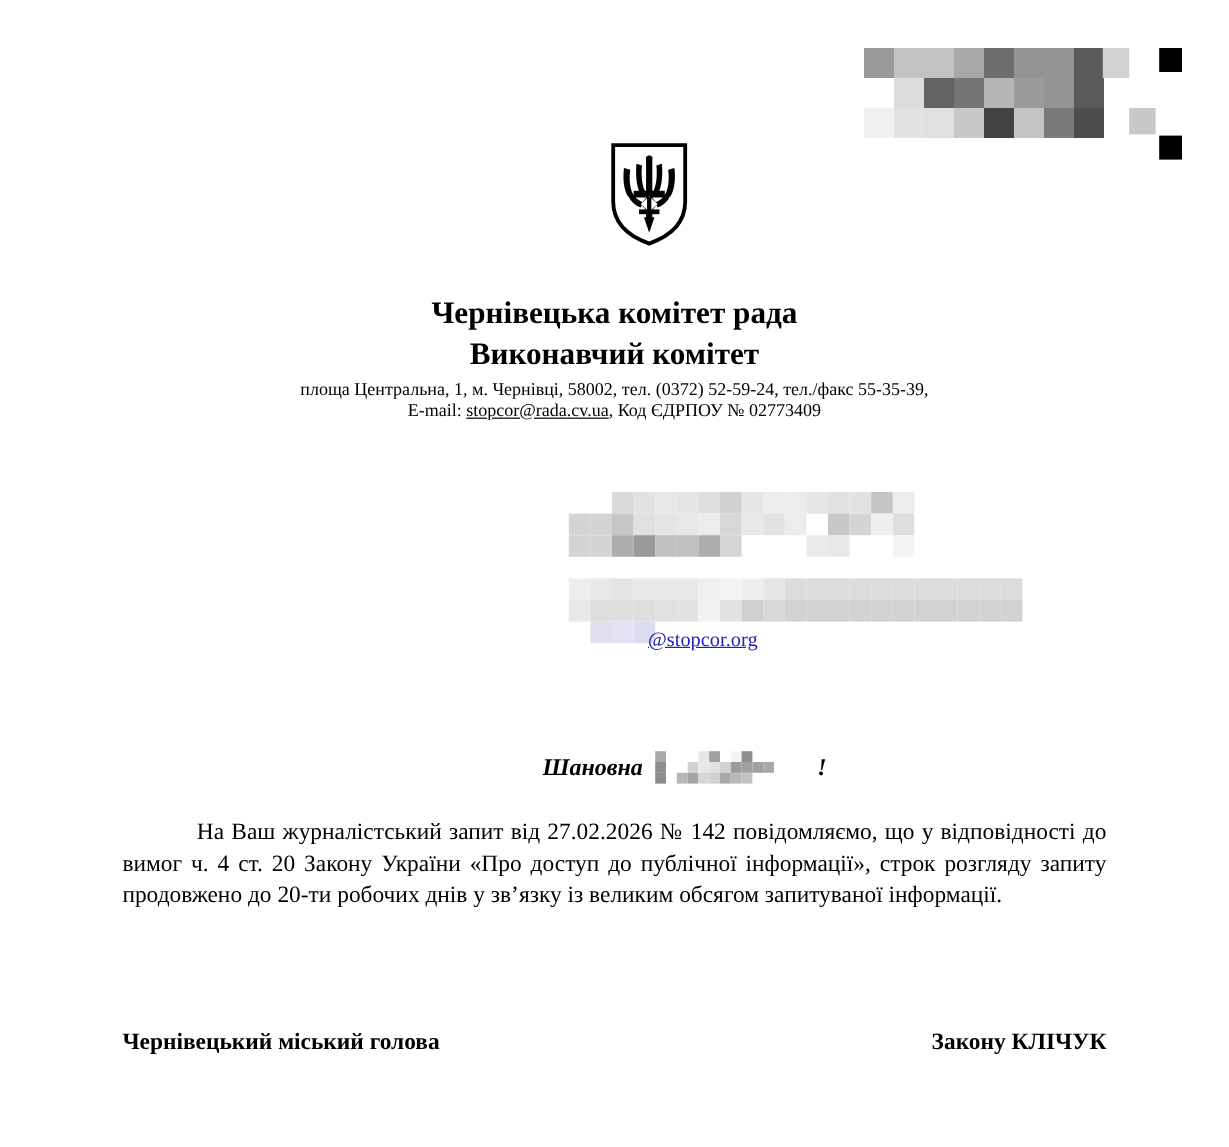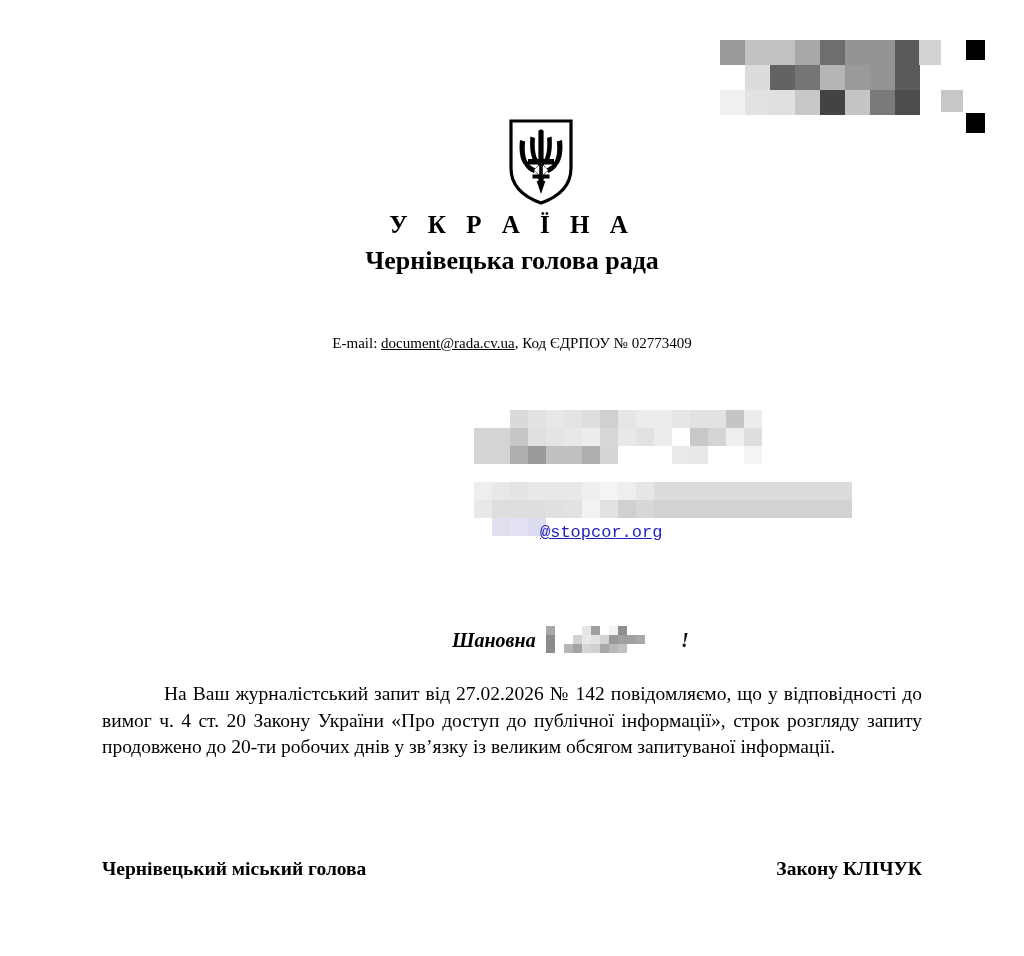--- a/index.html
+++ b/index.html
@@ -91,21 +91,21 @@
     width: 420px;
     height: 140px;
   }
   .maillink {
     position: absolute;
     left: 540px;
     top: 523px;
     font-size: 17px;
     color: #2222bb;
     text-decoration: underline;
-    font-family: Liberation Mono, monospace;
+    font-family: Liberation Serif, serif;
     white-space: nowrap;
     text-align: right;
   }
 
   
   .salutation {
     position: absolute;
     left: 452px;
     top: 629px;
     font-size: 20px;
@@ -209,24 +209,25 @@
 
         <path d="M20 41 L46 41 L46 46.5 L20 46.5 Z"></path>
 
         <path d="M33 44 L40 52 L33 60 L26 52 Z"></path>
       </g>
       <path d="M26 52 L33 45.5 L40 52 L33 58.5 Z" fill="#ffffff"></path>
       <rect x="31.2" y="46" width="3.6" height="14" fill="#000000"></rect>
     </svg>
   </div>
 
-  <div class="hdr country">У К Р А Ї Н А</div>
-  <div class="hdr org1">Чернівецька голова рада</div>
+  <div class="hdr org1">Чернівецька комітет рада</div>
+  <div class="hdr org2">Виконавчий комітет</div>
+  <div class="hdr addr1">площа Центральна, 1, м. Чернівці, 58002, тел. (0372) 52-59-24, тел./факс 55-35-39,</div>
   <div class="hdr addr2">
-    <span>E-mail: </span><span class="u-link">document@rada.cv.ua</span><span>, Код ЄДРПОУ № 02773409</span>
+    <span>E-mail: </span><span class="u-link">stopcor@rada.cv.ua</span><span>, Код ЄДРПОУ № 02773409</span>
   </div>
 
   <div id="recipient-block">
       <div style="position: absolute; left: 40px; top: 0px; width: 18px; height: 18px; background: rgb(218, 218, 218);"></div>
       <div style="position: absolute; left: 58px; top: 0px; width: 18px; height: 18px; background: rgb(226, 226, 226);"></div>
       <div style="position: absolute; left: 76px; top: 0px; width: 18px; height: 18px; background: rgb(232, 232, 232);"></div>
       <div style="position: absolute; left: 94px; top: 0px; width: 18px; height: 18px; background: rgb(228, 228, 228);"></div>
       <div style="position: absolute; left: 112px; top: 0px; width: 18px; height: 18px; background: rgb(222, 222, 222);"></div>
       <div style="position: absolute; left: 130px; top: 0px; width: 18px; height: 18px; background: rgb(208, 208, 208);"></div>
       <div style="position: absolute; left: 148px; top: 0px; width: 18px; height: 18px; background: rgb(230, 230, 230);"></div>

